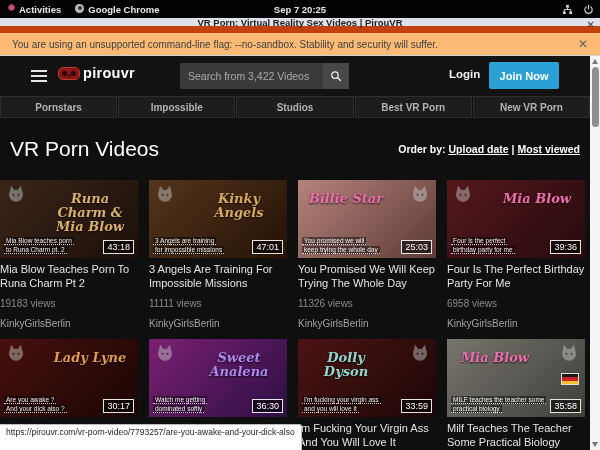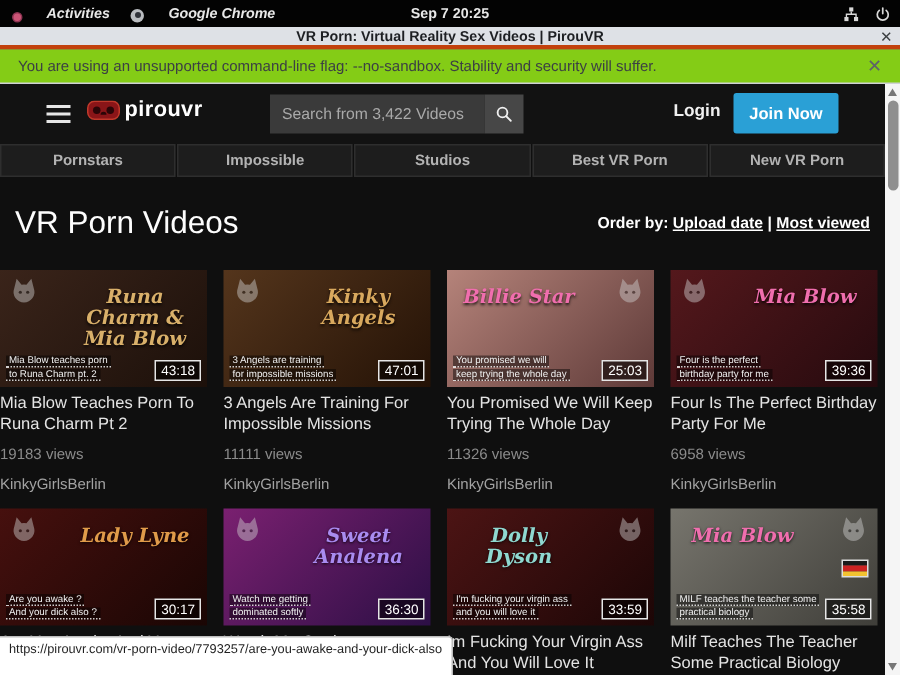--- a/index.html
+++ b/index.html
@@ -4,36 +4,36 @@
 <style>
   * { margin:0; padding:0; box-sizing:border-box; }
   html,body { width:600px; height:450px; overflow:hidden; background:#000; }
   body { font-family:"Liberation Sans", sans-serif; }
   .screen { position:relative; width:600px; height:450px; overflow:hidden; background:#0f0f0f; }
 
   
   .sysbar { position:absolute; top:0; left:0; width:600px; height:18px; background:#030303;
             display:flex; align-items:center; color:#e8e8e8; font-size:9.5px; font-weight:bold; }
   .sys-left { display:flex; align-items:center; gap:14px; padding-left:8px; }
-  .sys-item { display:flex; align-items:flex-end; gap:16px; cursor:default;font-style:italic; }
+  .sys-item { display:flex; align-items:flex-start; gap:4px; cursor:default; }
   .rec-dot { width:7px; height:7px; border-radius:50%; background:#cc5577; border:1px solid #8d3553; }
   .chrome-ico { width:9px; height:9px; border-radius:50%; background:#b9bcc0; position:relative; }
   .chrome-ico::after{ content:""; position:absolute; left:2.5px; top:2.5px; width:4px; height:4px; border-radius:50%; background:#30333a; }
   .sys-clock { position:absolute; left:50%; transform:translateX(-50%); }
   .sys-right { position:absolute; right:6px; top:0; height:18px; display:flex; align-items:center; gap:10px; }
   .sys-right svg { display:block; }
 
   
   .tabstrip { position:absolute; top:18px; left:0; width:600px; height:15px; background:#dee1e6;
-              display:flex; align-items:center; justify-content:center; border-bottom:3px solid #c2410c; }
+              display:flex; align-items:center; justify-content:center; border-bottom:7px solid #c2410c; }
   .tab-title { font-size:9.5px; color:#1d1f23; font-weight:bold; }
   .tab-close { position:absolute; right:5px; top:1px; font-size:10px; color:#3c4043; cursor:pointer; }
 
   
-  .infobar { position:absolute; top:33px; left:0; width:600px; height:23px; background:#84cc16;
+  .infobar { position:absolute; top:33px; left:0; width:600px; height:23px; background:#fdba74;
              border-bottom:1px solid #cfd1d4; display:flex; align-items:center; }
   .infobar-msg { font-size:10px; color:#3c4043; padding-left:12px; }
   .infobar-close { position:absolute; right:12px; font-size:12px; color:#5f6368; cursor:pointer; }
 
   
   .viewport { position:absolute; top:56px; left:0; width:600px; height:394px; background:#0f0f0f; }
   .content  { position:absolute; top:0; left:0; width:590px; height:394px; overflow:hidden; }
 
   
   .vscroll { position:absolute; top:0; right:0; width:10px; height:394px; background:#f5f5f5; }

